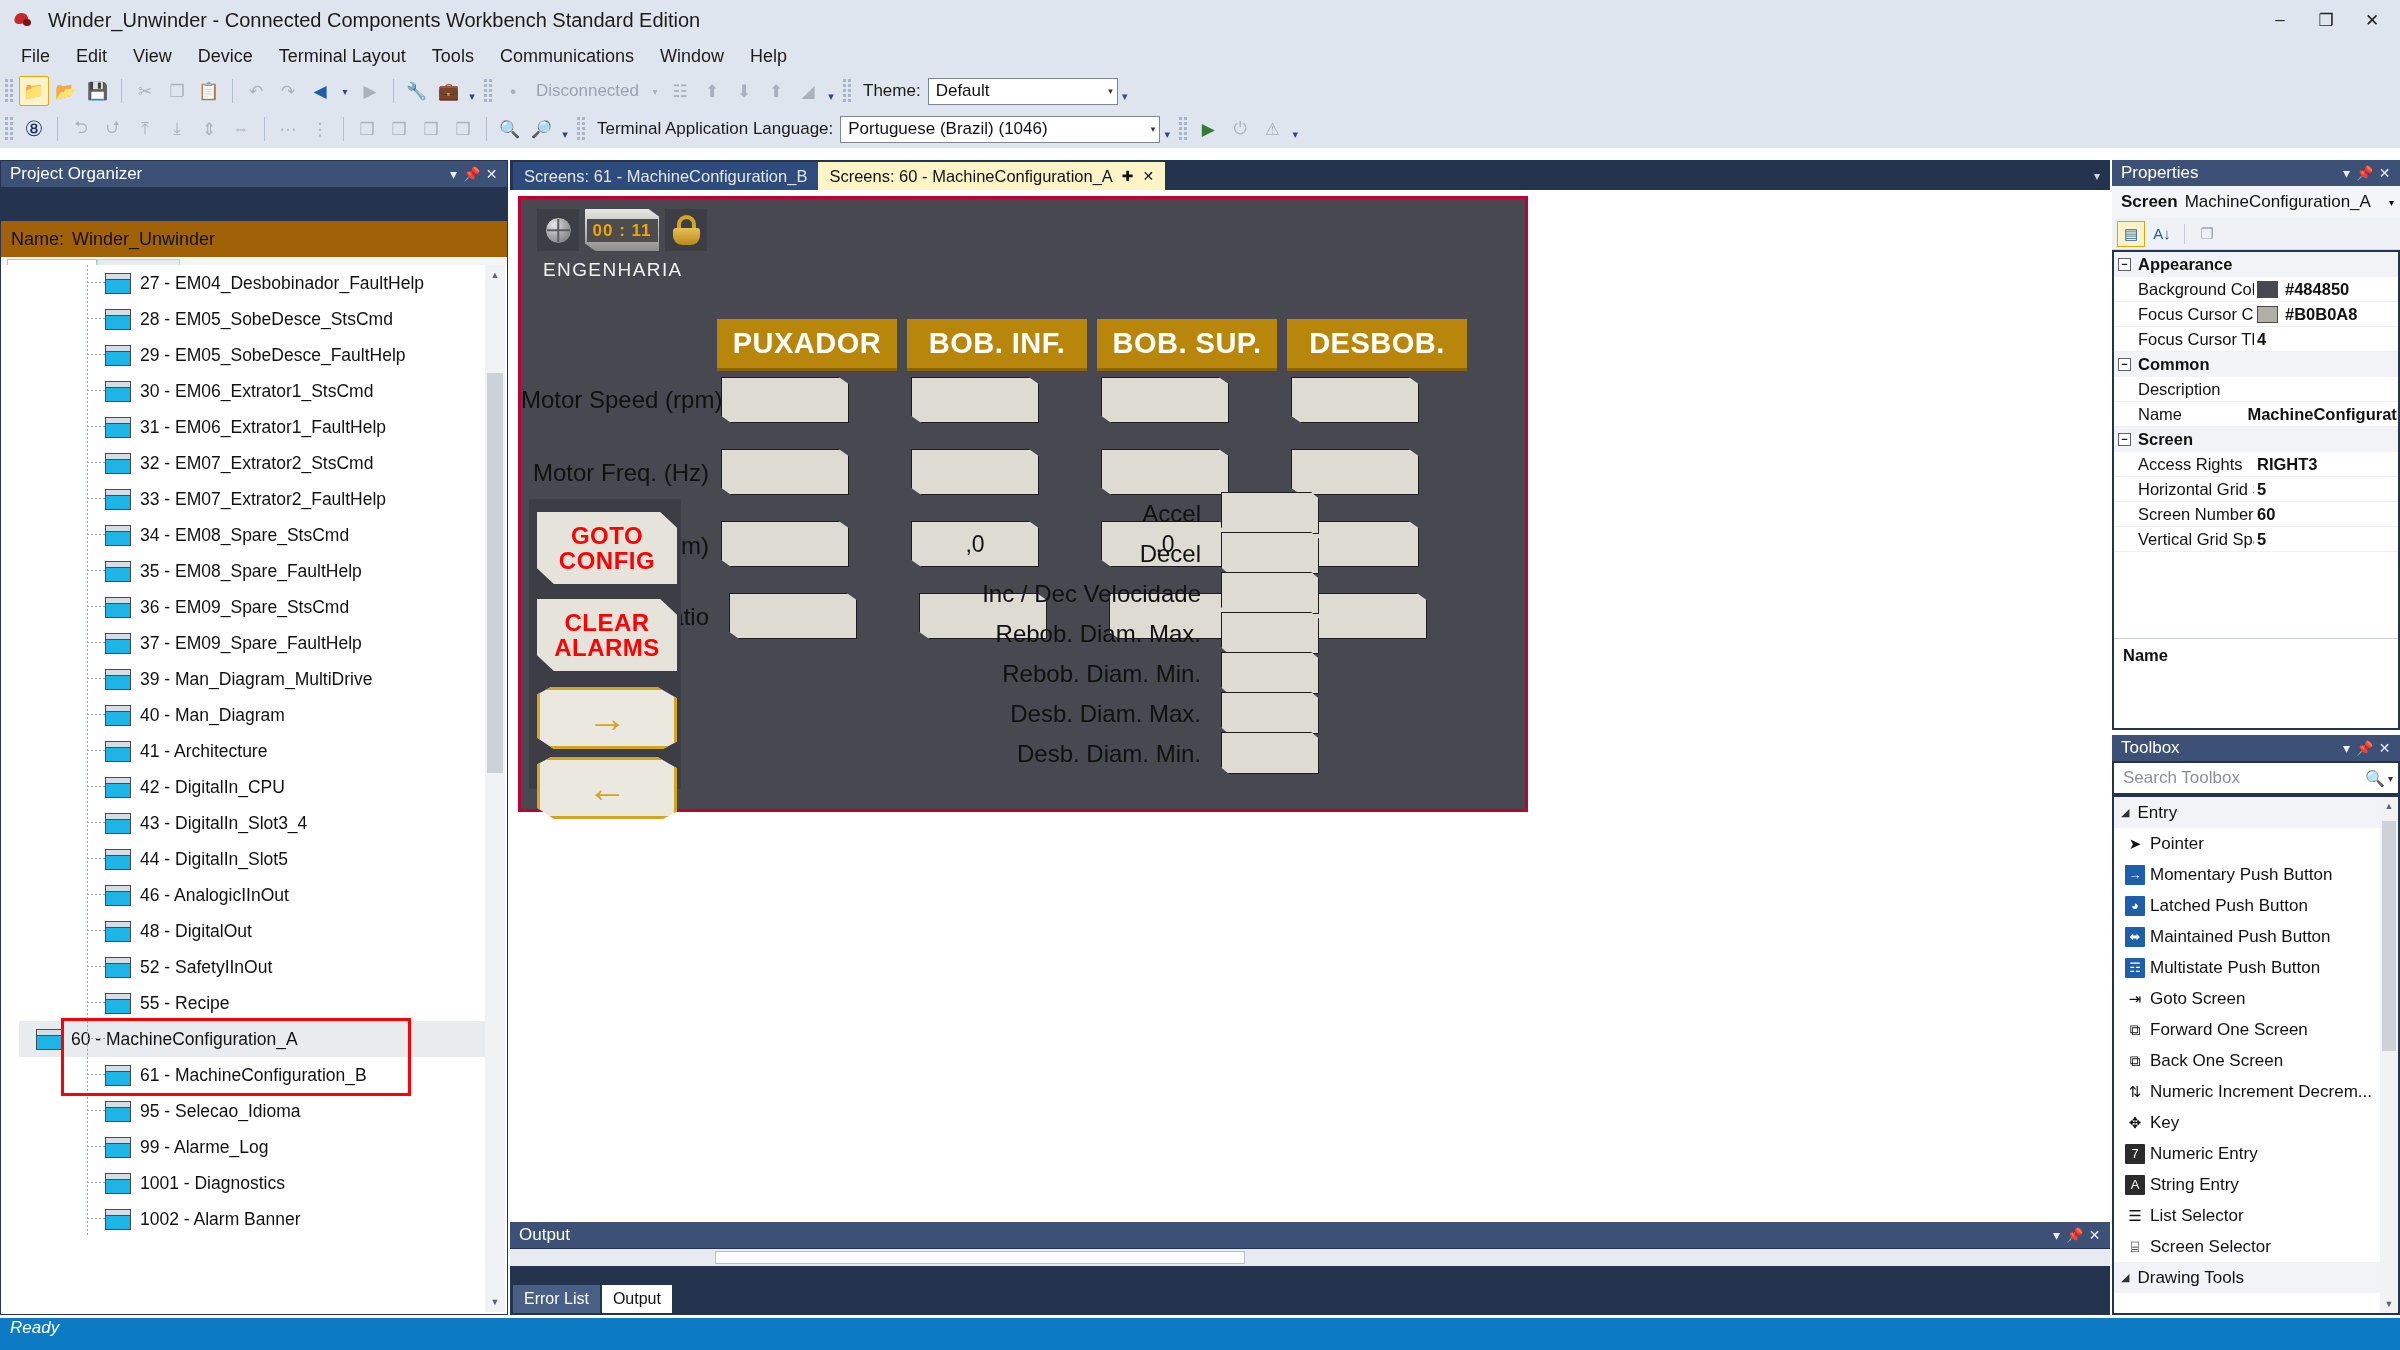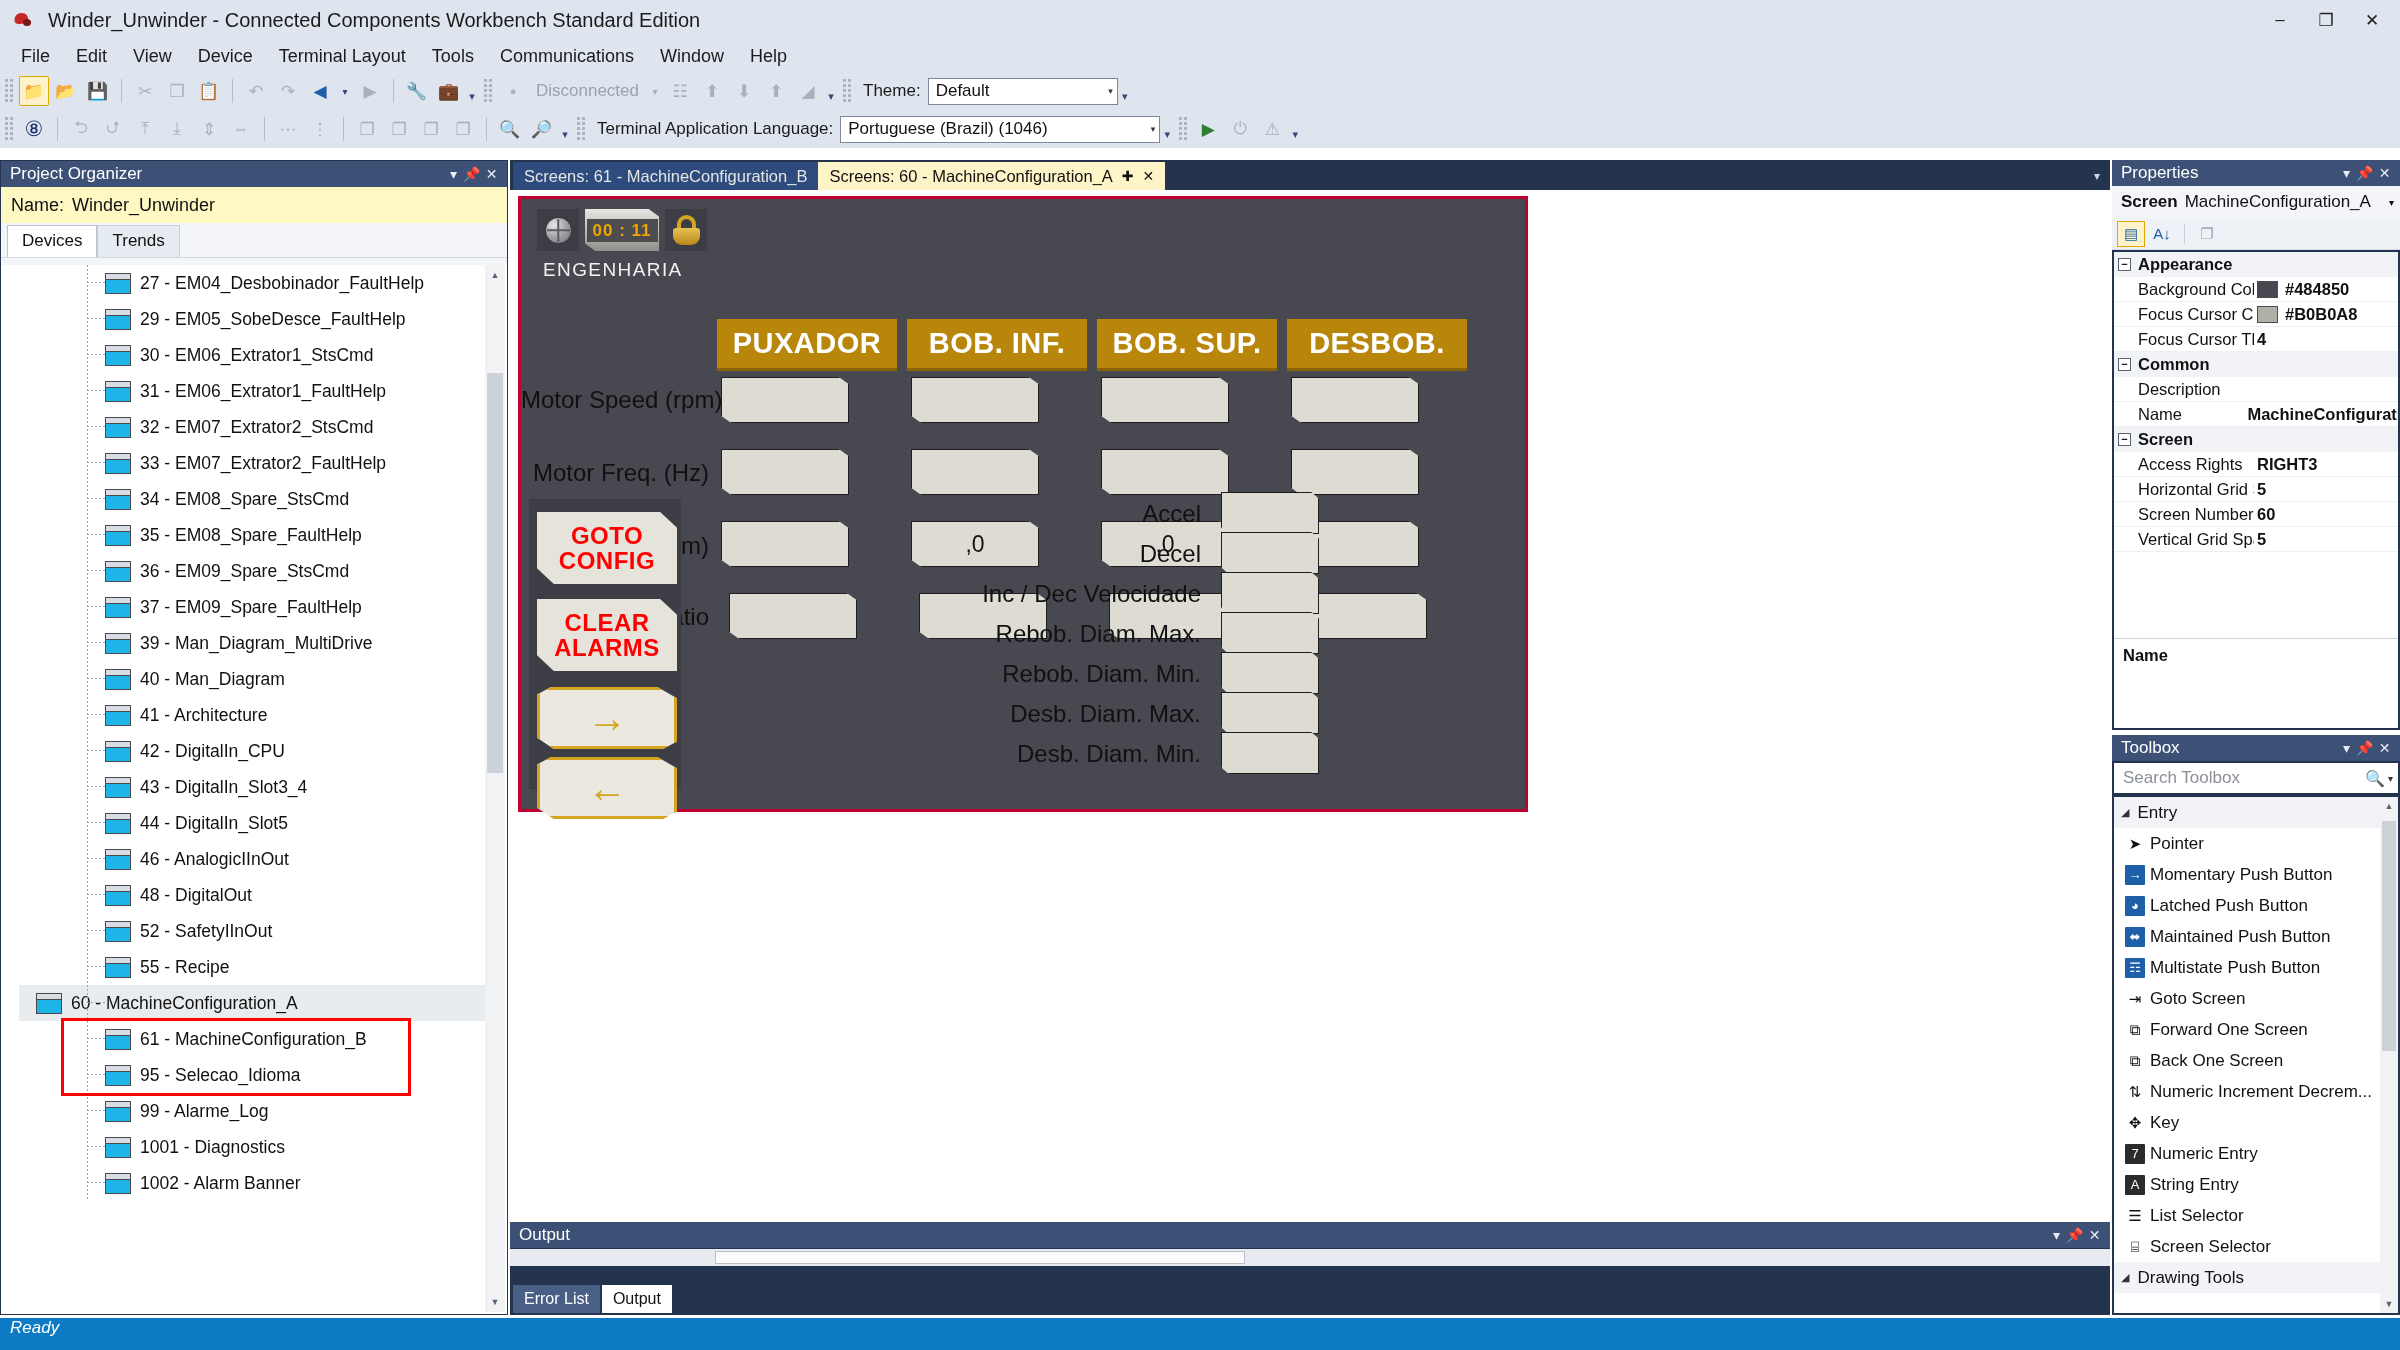--- a/index.html
+++ b/index.html
@@ -95,22 +95,22 @@
   }
   .panel-head .ph-title { flex: 1 1 auto; white-space: nowrap; }
   .panel-head .ph-btn { width: 19px; text-align: center; font-size: 14px; cursor: default; color: #e8edf5; }
 
   
   #project-organizer {
     position: absolute; left: 0; top: 160px; width: 508px; height: 1155px;
     background: #24344f; border: 1px solid #24344f;
   }
   #po-name {
-    height: 36px; background: #fef9c3; display: flex; align-items: center;
-    padding-left: 10px; font-size: 18px; color: #111; gap: 8px;
+    height: 36px; background: #a16207; display: flex; align-items: center;
+    padding-left: 10px; font-size: 18px; color: #111; gap: 8px; margin-top: 34px;
   }
   #po-tabs { height: 34px; background: #f3f5f9; display: flex; align-items: flex-end; padding-left: 6px; text-align: center; }
   #po-tabs .tab {
     font-size: 17px; padding: 5px 14px 6px 14px; color: #111; cursor: default;
     border: 1px solid transparent; border-bottom: none;
   }
   #po-tabs .tab.active { background: #ffffff; border-color: #b8c2d0; }
   #po-tabs .tab.inactive { background: #e6eaf1; border-color: #c6cedb; }
   #po-toolbar {
     height: 34px; background: #f3f5f9; display: flex; align-items: center; padding-left: 10px; gap: 2px;
@@ -470,20 +470,26 @@
         <div class="tree-row">
           <div class="vline"></div>
           <div class="dots"></div>
           <div class="scr-icon"></div>
           <span>27 - EM04_Desbobinador_FaultHelp</span>
         </div>
         <div class="tree-row">
           <div class="vline"></div>
           <div class="dots"></div>
           <div class="scr-icon"></div>
+          <span>28 - EM05_SobeDesce_StsCmd</span>
+        </div>
+        <div class="tree-row">
+          <div class="vline"></div>
+          <div class="dots"></div>
+          <div class="scr-icon"></div>
           <span>29 - EM05_SobeDesce_FaultHelp</span>
         </div>
         <div class="tree-row">
           <div class="vline"></div>
           <div class="dots"></div>
           <div class="scr-icon"></div>
           <span>30 - EM06_Extrator1_StsCmd</span>
         </div>
         <div class="tree-row">
           <div class="vline"></div>

